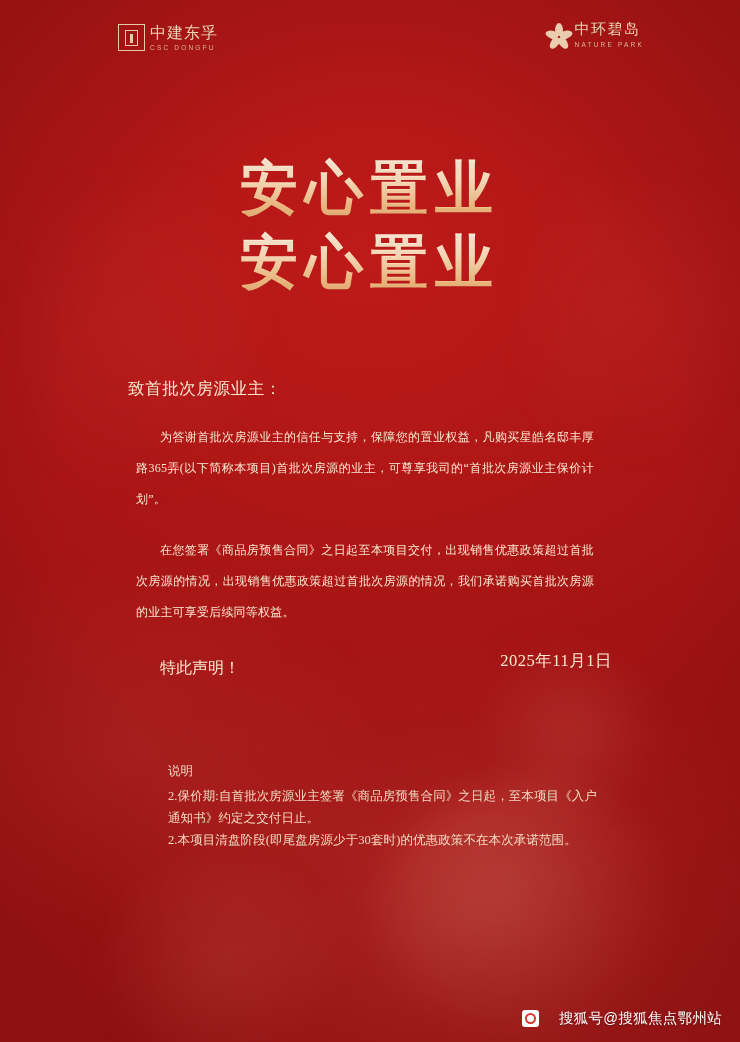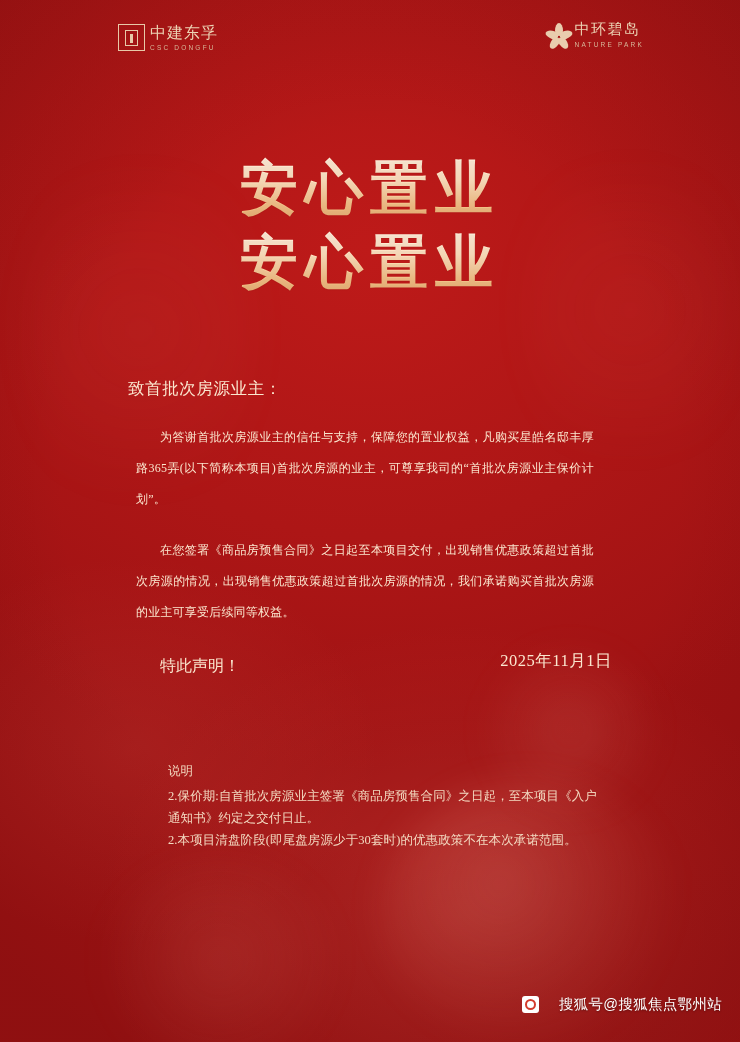--- a/index.html
+++ b/index.html
@@ -174,21 +174,20 @@
     line-height: 31px;
     letter-spacing: 0.2px;
     text-indent: 2em;
     text-align: justify;
   }
   .letter .declare {
     font-size: 16px;
     line-height: 31px;
     text-indent: 2em;
     margin: 24px 0 24px 0;
-    font-family: Liberation Mono, monospace;
   }
   .signature {
     position: absolute;
     left: 146px;
     top: 646px;
     width: 466px;
     text-align: right;
     color: #fbe7cf;
     font-size: 16.5px;
     line-height: 30px;
@@ -206,21 +205,21 @@
     line-height: 22px;
     letter-spacing: 0.1px;
   }
   .notes .notes-title { margin-bottom: 3px; }
   .notes .note-line { }
 
   
   .watermark {
     position: absolute;
     right: 18px;
-    bottom: 28px;
+    bottom: 14px;
     display: flex;
     align-items: center;
     gap: 20px;
     color: #ffffff;
     font-family: "Liberation Sans", sans-serif;
     font-size: 14.5px;
     letter-spacing: 0.3px;
     text-shadow: 0 1px 2px rgba(0,0,0,0.35);
   }
   .watermark .wm-logo {

